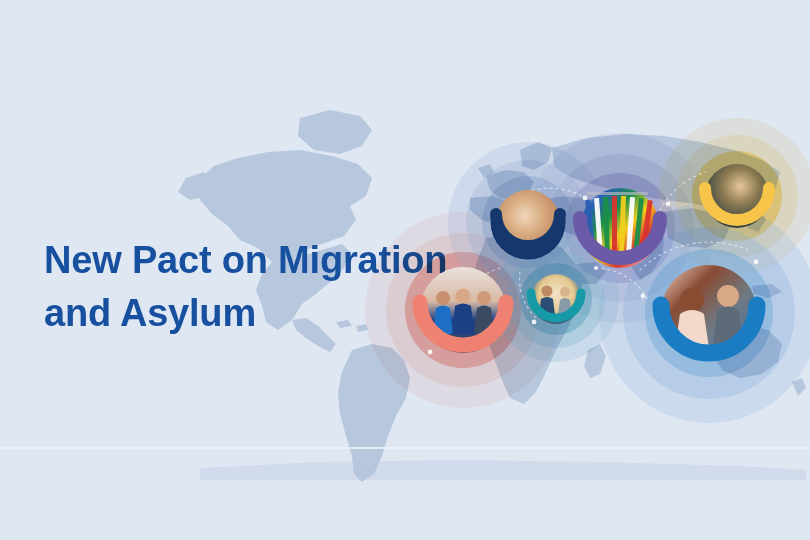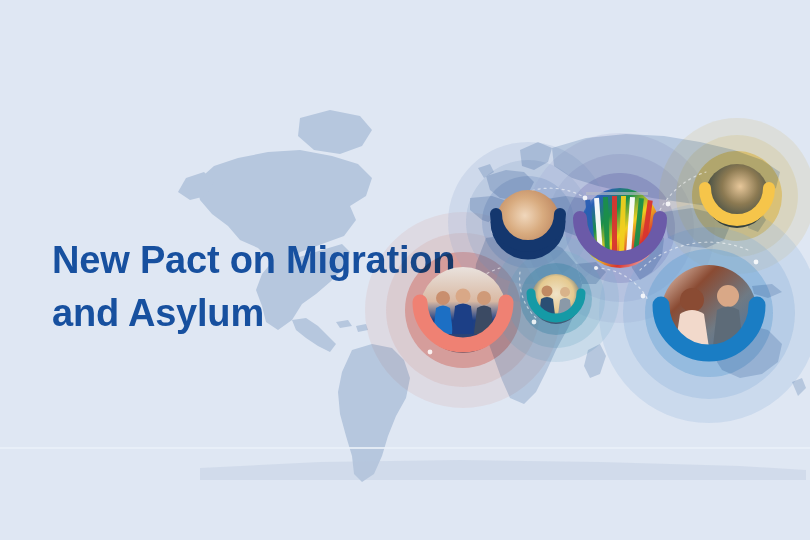--- a/index.html
+++ b/index.html
@@ -19,21 +19,21 @@
   #map-layer svg{display:block;width:810px;height:540px;}
 
   
   #divider{
     position:absolute;left:0;top:447px;width:810px;height:2px;
     background:#eaf0f8;opacity:.85;
   }
 
   
   #headline{
-    position:absolute;left:52px;top:209px;width:470px;
+    position:absolute;left:44px;top:209px;width:470px;
     color:#17509f;
     font-size:38px;line-height:53px;font-weight:bold;
     letter-spacing:-0.2px;
     white-space:pre-line;
   }
 
   
   #cluster{position:absolute;inset:0;width:810px;height:540px;}
   #cluster svg{display:block;width:810px;height:540px;}
 

